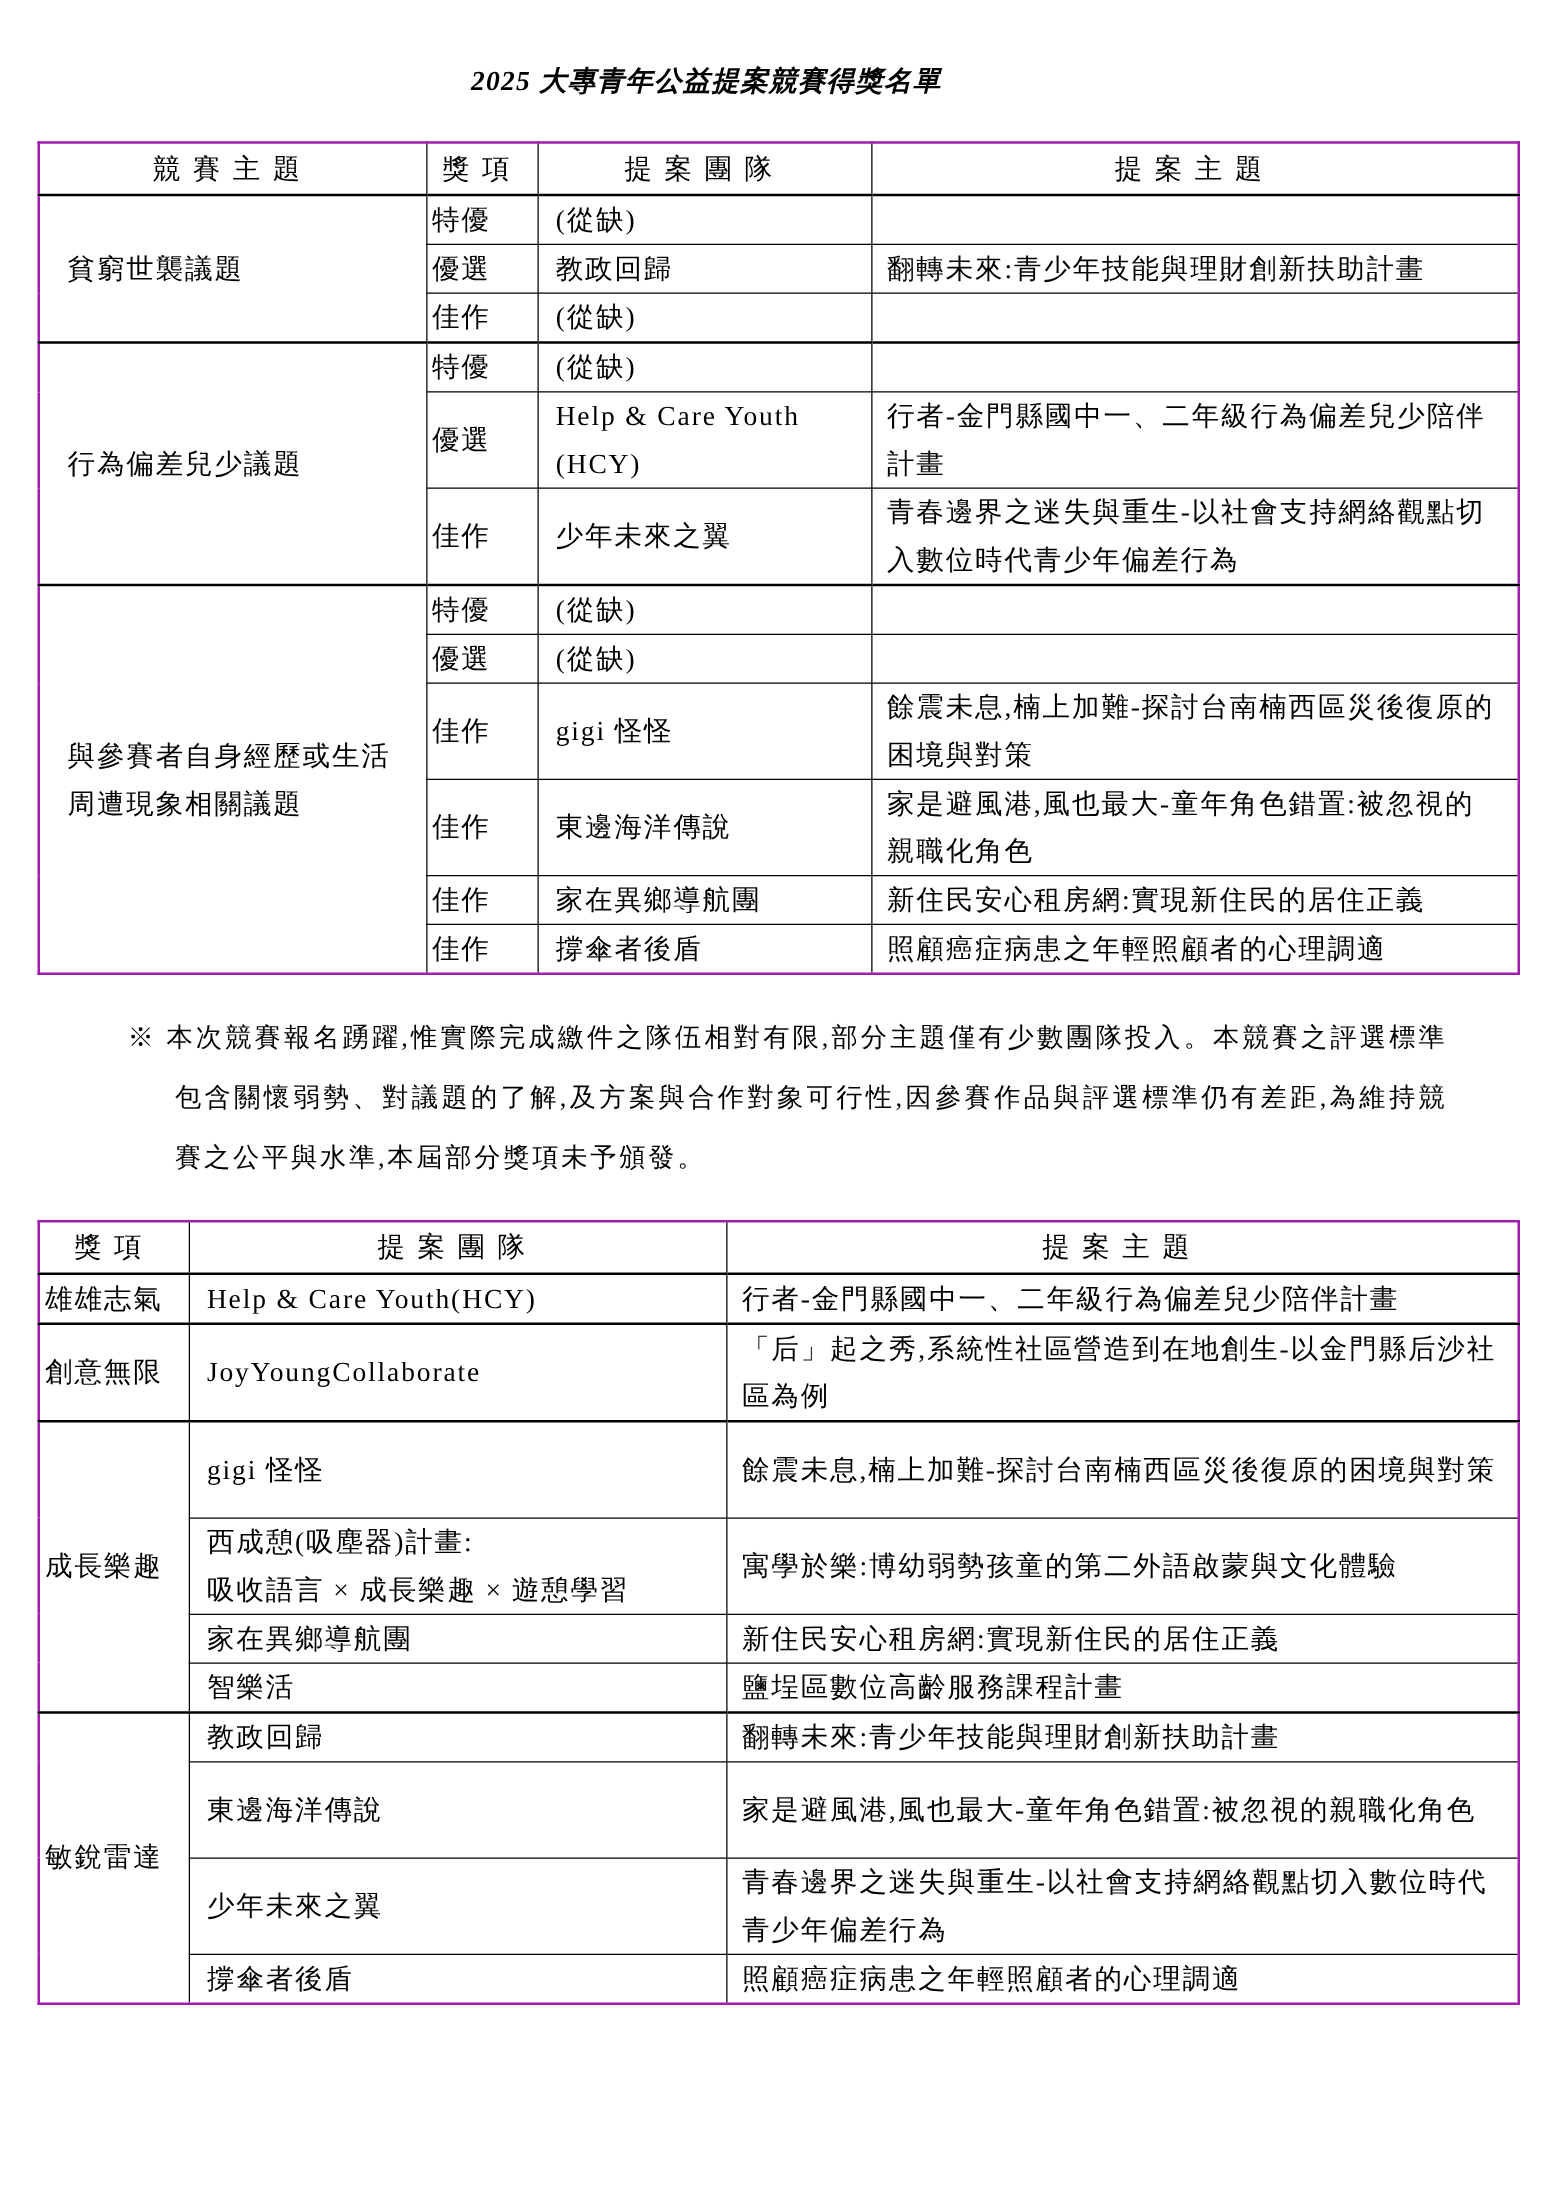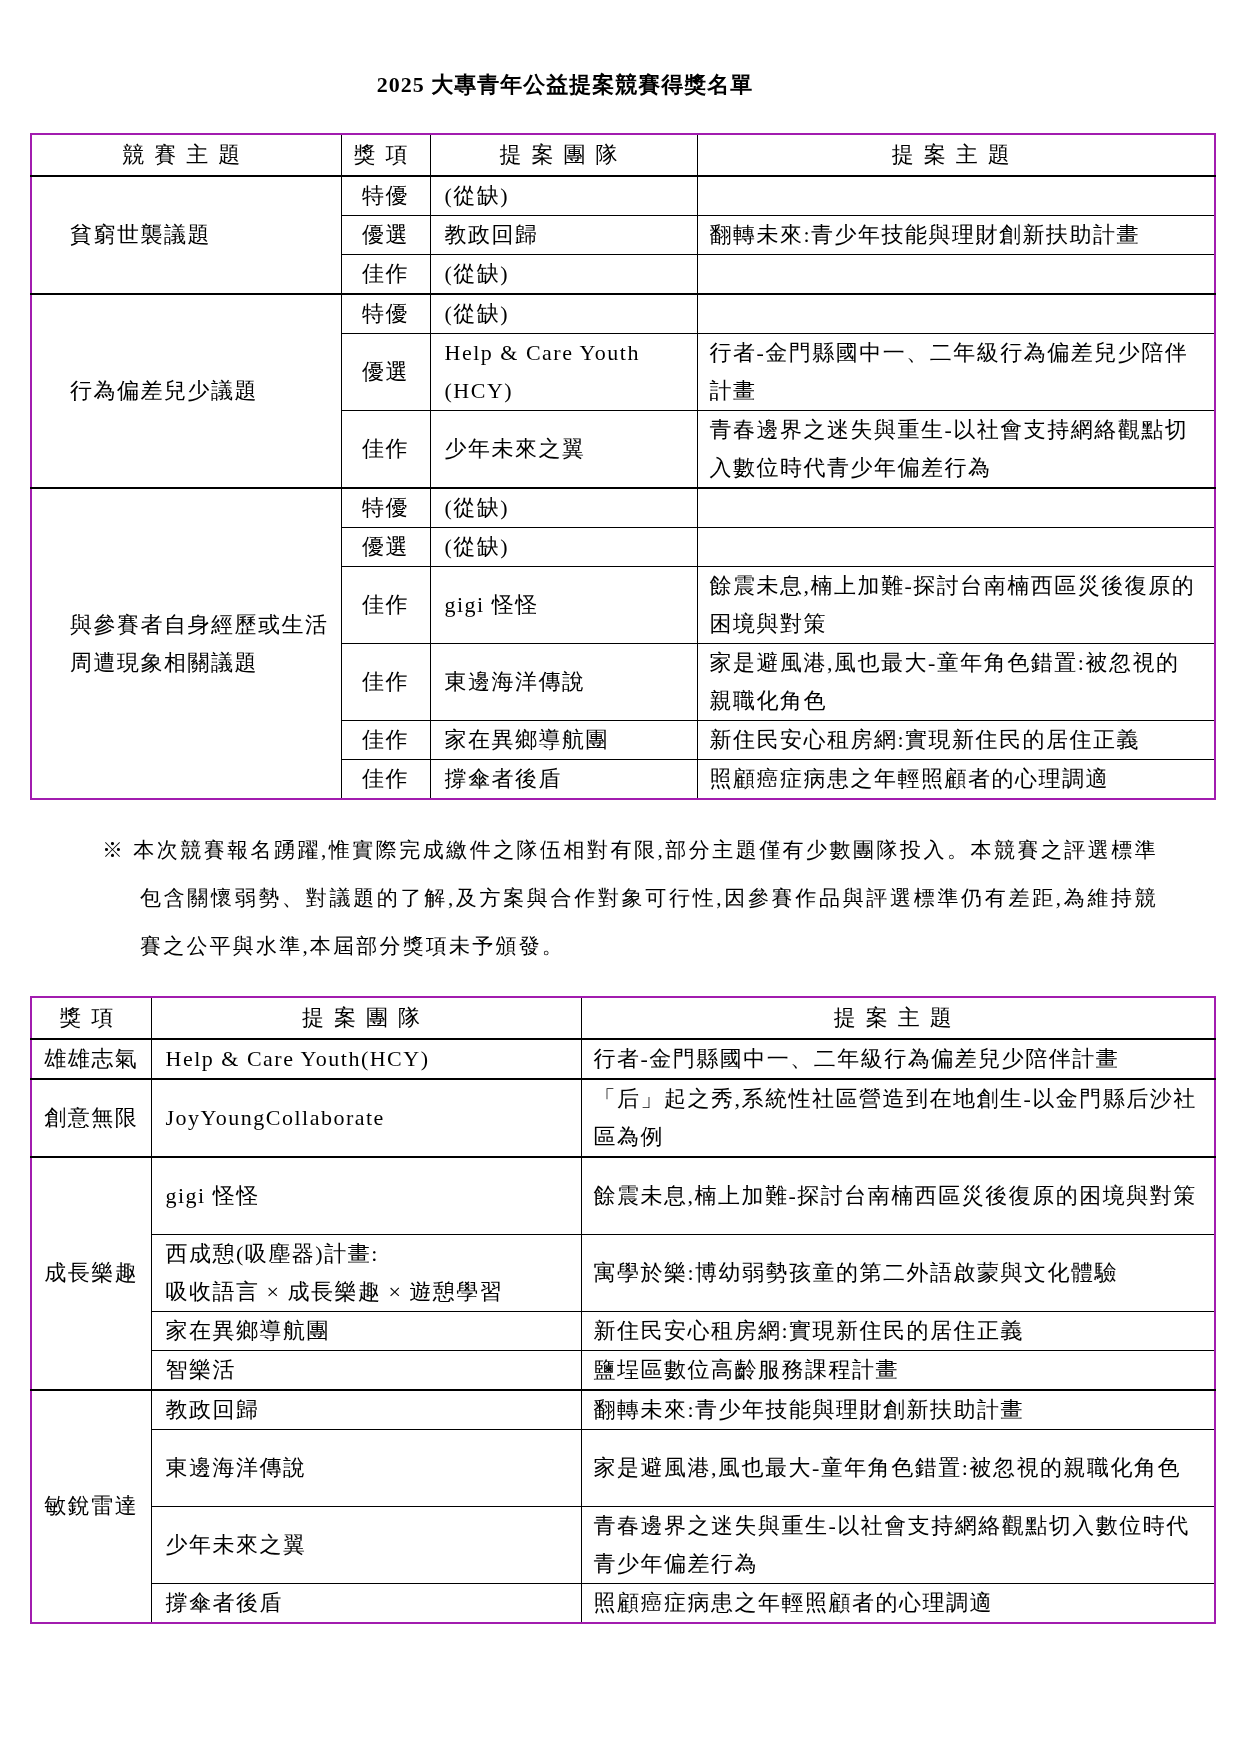--- a/index.html
+++ b/index.html
@@ -8,21 +8,21 @@
     font-family:"Liberation Serif","DejaVu Serif",serif;
     color:#000;
   }
   .doc { position:relative; width:1241px; height:1755px; overflow:hidden; }
 
   .title {
     width:1070px; margin:0 0 0 30px;
     text-align:center; font-weight:bold;
     font-size:22px; line-height:30px; letter-spacing:1px;
   }
-  .title1 { padding-top:70px; }
+  .title1 { padding-top:50px;font-style:italic; }
   .title2 { margin-top:28px; }
 
   table {
     border-collapse:collapse; table-layout:fixed;
     margin:0 0 0 30px; width:1184px;
     border:2px solid #a21caf;
   }
   .tbl1 { margin-top:33px; }
   .tbl2 { margin-top:26px; }
   th, td {
@@ -33,22 +33,22 @@
     letter-spacing:1.5px;
     overflow:hidden;
   }
   thead th {
     font-weight:normal; text-align:center;
     letter-spacing:10px; height:40px;
     border-bottom:2px solid #000;
   }
   tr.group-start td { border-top:2px solid #000; }
 
-  .c-topic { text-align:left; padding-left:38px; }
-  .c-award { text-align:center; padding:0 4px; }
+  .c-topic { text-align:left; padding-left:22px; }
+  .c-award { padding:0 4px; }
   .c-team  { text-align:left; padding-left:14px; white-space:pre-line; }
   .c-theme { text-align:left; padding-left:12px; }
 
   .note {
     width:1018px; margin:26px 0 0 140px;
     font-size:21px; line-height:48px;
     letter-spacing:2.2px; text-align:justify;
     text-indent:-38px;
   }
 </style>

